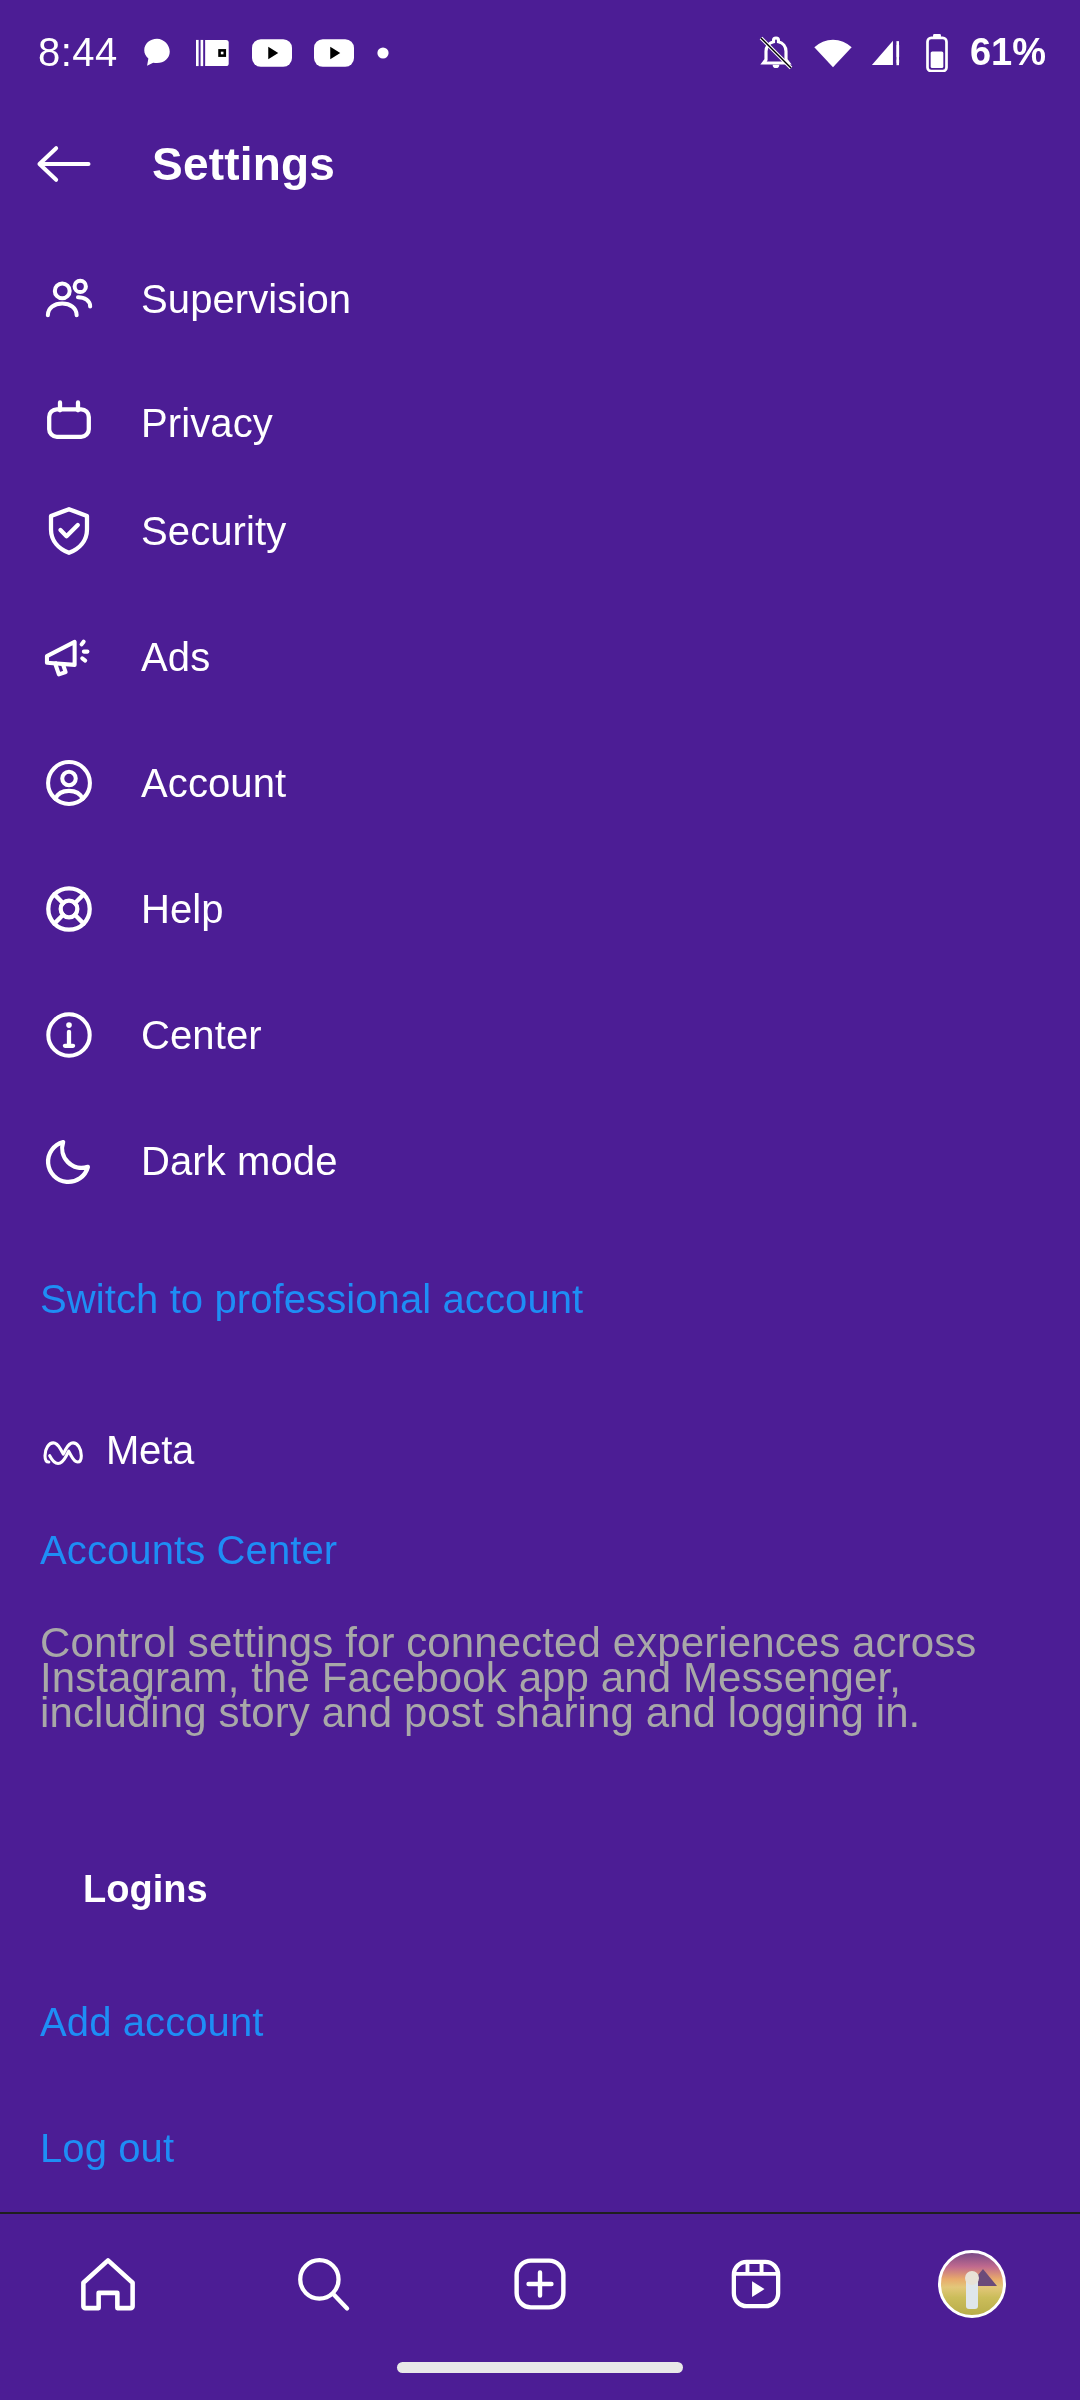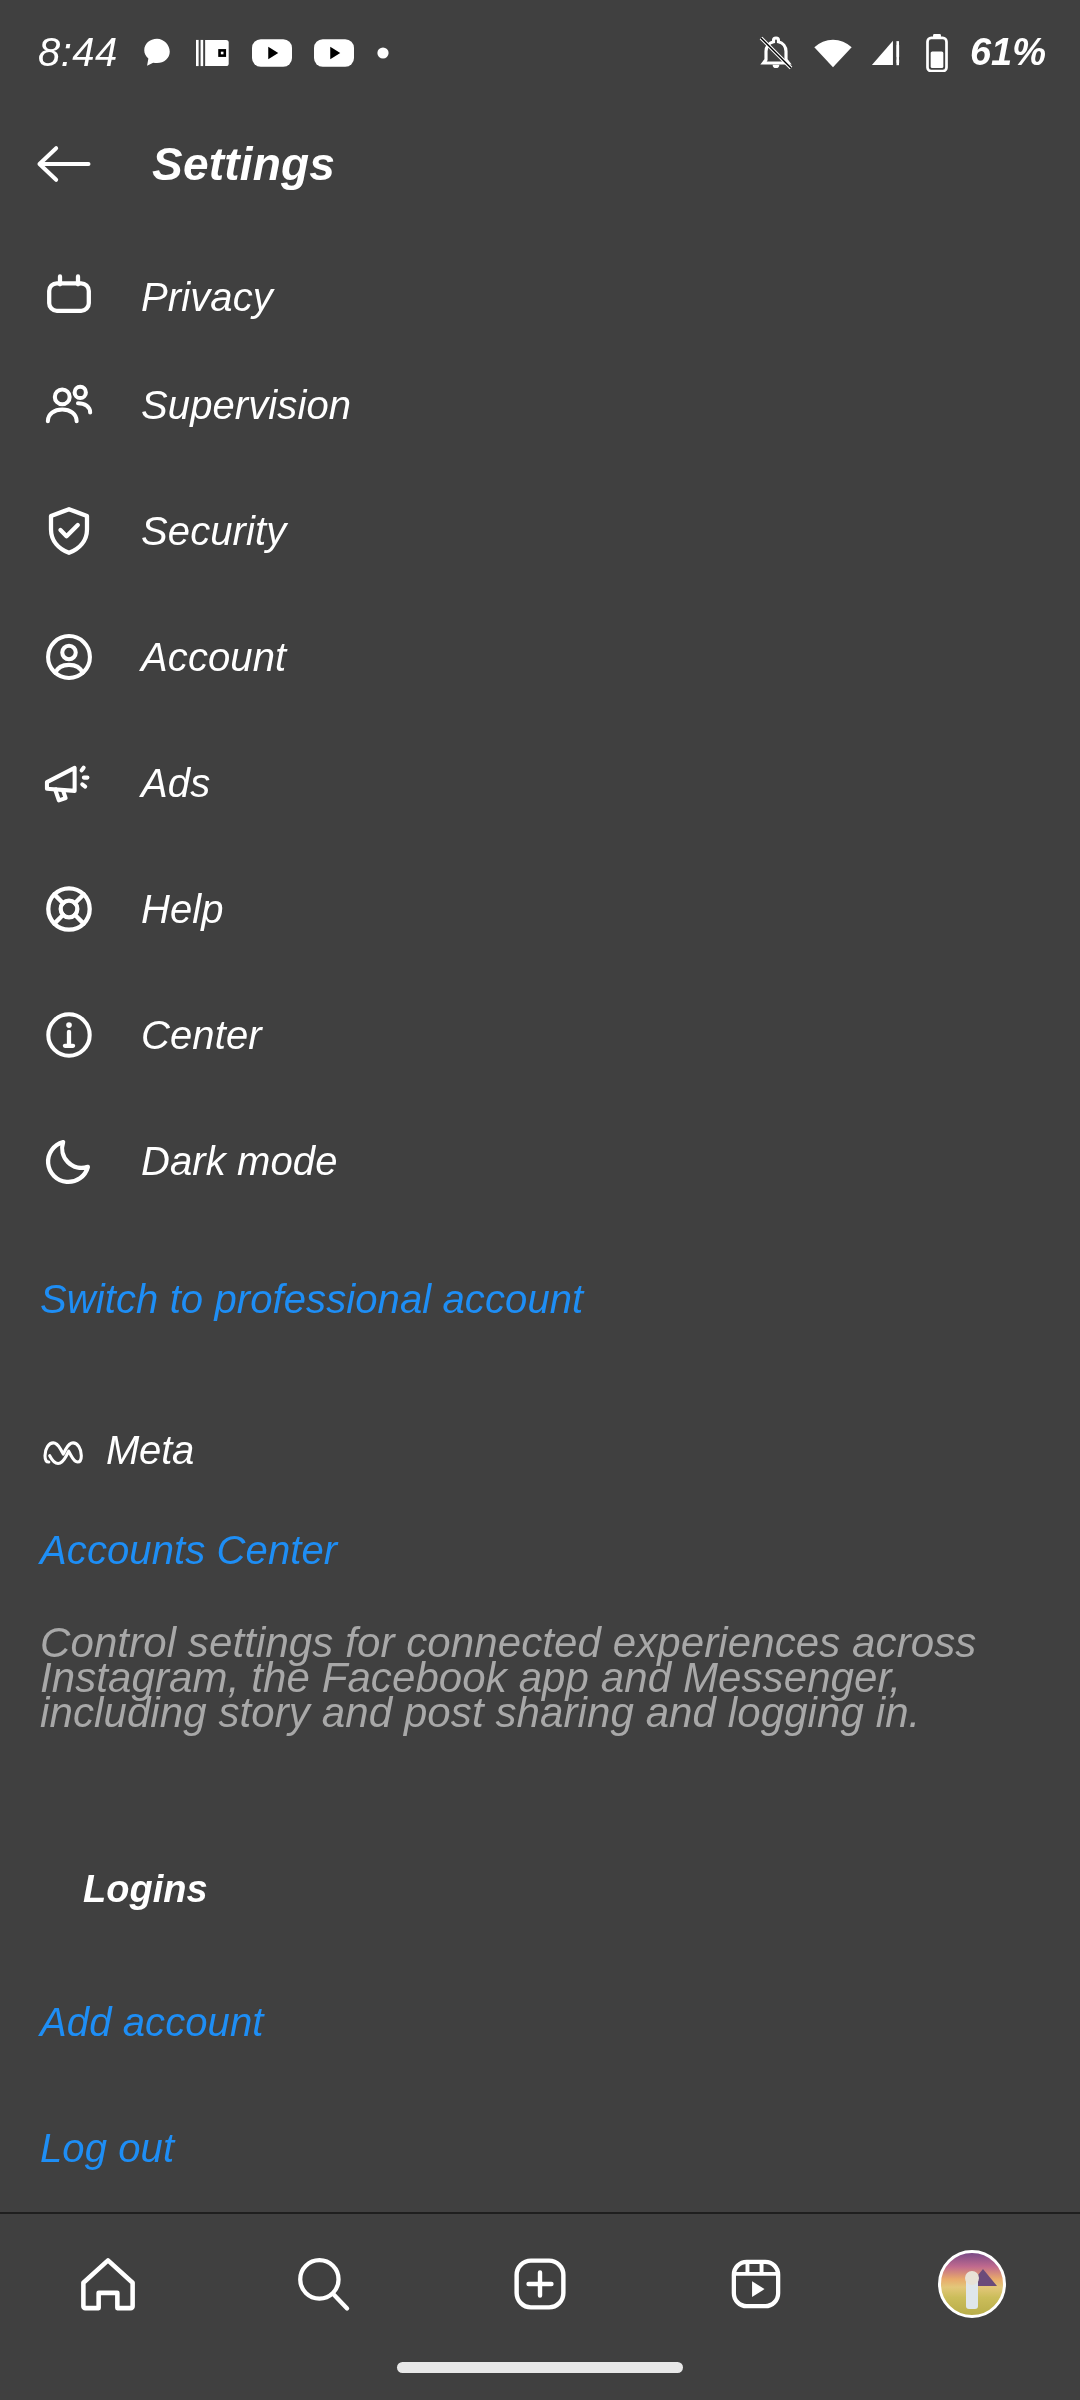--- a/index.html
+++ b/index.html
@@ -2,21 +2,21 @@
 <html><head>
 <meta charset="utf-8">
 <style>
   * { margin:0; padding:0; box-sizing:border-box; }
   html, body {
     width:1080px; height:2400px;
     background:#000;
     font-family:"Liberation Sans", sans-serif;
     overflow:hidden;
   }
-  #screen { position:relative; width:1080px; height:2400px; background:#404040;font-style:italic; }
+  #screen { position:relative; width:1080px; height:2400px; background:#4c1d95; }
 
   
   .statusbar {
     position:absolute; top:0; left:0; width:1080px; height:105px;
     display:flex; align-items:center; justify-content:space-between;
     padding:0 34px 0 38px;
   }
   .sb-left { display:flex; align-items:center; gap:22px; }
   .sb-clock { color:#fff; font-size:40px; font-weight:400; letter-spacing:0.5px; }
   .sb-right { display:flex; align-items:center; gap:17px; }
@@ -163,72 +163,72 @@
         <svg class="ic" width="56" height="44" viewBox="0 0 32 24">
           <path fill="none" stroke="#fff" stroke-width="2.3" stroke-linecap="round" stroke-linejoin="round" d="M30 12H2m0 0l9.5-9M2 12l9.5 9"></path>
         </svg>
       </span>
     </div>
     <span class="page-title">Settings</span>
   </div>
 
   <div class="settings-list">
 
-    <div class="srow clip-first">
-      <span class="sicon">
-        <svg class="ic" width="54" height="54" viewBox="0 0 24 24">
-          <path fill="none" stroke="#fff" stroke-width="1.9" stroke-linecap="round" d="M8 9V5.5M16 9V5.5"></path>
-          <rect x="3.2" y="8.6" width="17.6" height="12.2" rx="3.4" fill="none" stroke="#fff" stroke-width="1.9"></rect>
-        </svg>
-      </span>
-      <span class="slabel">Privacy</span>
-    </div>
-
     <div class="srow">
       <span class="sicon">
         <svg class="ic" width="54" height="54" viewBox="0 0 24 24">
           <circle cx="9" cy="8.4" r="3.3" fill="none" stroke="#fff" stroke-width="1.8"></circle>
           <path d="M2.6 19.2c0-3.3 2.9-5.2 6.4-5.2s6.4 1.9 6.4 5.2" fill="none" stroke="#fff" stroke-width="1.8" stroke-linecap="round"></path>
           <circle cx="17" cy="6.4" r="2.5" fill="none" stroke="#fff" stroke-width="1.8"></circle>
           <path d="M16 11.2c3 0 5.4 1.5 5.4 4.1" fill="none" stroke="#fff" stroke-width="1.8" stroke-linecap="round"></path>
         </svg>
       </span>
       <span class="slabel">Supervision</span>
     </div>
 
+    <div class="srow clip-first">
+      <span class="sicon">
+        <svg class="ic" width="54" height="54" viewBox="0 0 24 24">
+          <path fill="none" stroke="#fff" stroke-width="1.9" stroke-linecap="round" d="M8 9V5.5M16 9V5.5"></path>
+          <rect x="3.2" y="8.6" width="17.6" height="12.2" rx="3.4" fill="none" stroke="#fff" stroke-width="1.9"></rect>
+        </svg>
+      </span>
+      <span class="slabel">Privacy</span>
+    </div>
+
     <div class="srow">
       <span class="sicon">
         <svg class="ic" width="54" height="54" viewBox="0 0 24 24">
           <path d="M12 2.3l8 3v6c0 5-3.4 8.6-8 10.4C7.4 19.9 4 16.3 4 11.3v-6z" fill="none" stroke="#fff" stroke-width="1.9" stroke-linejoin="round"></path>
           <path d="M8.2 11.6l2.7 2.7 5-5" fill="none" stroke="#fff" stroke-width="1.9" stroke-linecap="round" stroke-linejoin="round"></path>
         </svg>
       </span>
       <span class="slabel">Security</span>
+    </div>
+
+    <div class="srow">
+      <span class="sicon">
+        <svg class="ic" width="54" height="54" viewBox="0 0 24 24">
+          <path d="M2.2 11.6l12.3-6.3v10.2L2.2 14.6z" fill="none" stroke="#fff" stroke-width="1.8" stroke-linejoin="round"></path>
+          <path d="M5.6 14.1l1.9 5.6 3-1-1.4-4.1" fill="none" stroke="#fff" stroke-width="1.8" stroke-linejoin="round"></path>
+          <path d="M17.6 6.4l.9-1.2M18.6 9.6h1.6M17.9 12.6l1.3 1" fill="none" stroke="#fff" stroke-width="1.8" stroke-linecap="round"></path>
+        </svg>
+      </span>
+      <span class="slabel">Ads</span>
     </div>
 
     <div class="srow">
       <span class="sicon">
         <svg class="ic" width="54" height="54" viewBox="0 0 24 24">
           <circle cx="12" cy="12" r="9.3" fill="none" stroke="#fff" stroke-width="1.8"></circle>
           <circle cx="12" cy="10" r="3" fill="none" stroke="#fff" stroke-width="1.8"></circle>
           <path d="M5.9 19.1c1-2.4 3.4-3.6 6.1-3.6s5.1 1.2 6.1 3.6" fill="none" stroke="#fff" stroke-width="1.8" stroke-linecap="round"></path>
         </svg>
       </span>
       <span class="slabel">Account</span>
-    </div>
-
-    <div class="srow">
-      <span class="sicon">
-        <svg class="ic" width="54" height="54" viewBox="0 0 24 24">
-          <path d="M2.2 11.6l12.3-6.3v10.2L2.2 14.6z" fill="none" stroke="#fff" stroke-width="1.8" stroke-linejoin="round"></path>
-          <path d="M5.6 14.1l1.9 5.6 3-1-1.4-4.1" fill="none" stroke="#fff" stroke-width="1.8" stroke-linejoin="round"></path>
-          <path d="M17.6 6.4l.9-1.2M18.6 9.6h1.6M17.9 12.6l1.3 1" fill="none" stroke="#fff" stroke-width="1.8" stroke-linecap="round"></path>
-        </svg>
-      </span>
-      <span class="slabel">Ads</span>
     </div>
 
     <div class="srow">
       <span class="sicon">
         <svg class="ic" width="54" height="54" viewBox="0 0 24 24">
           <circle cx="12" cy="12" r="9.2" fill="none" stroke="#fff" stroke-width="1.9"></circle>
           <circle cx="12" cy="12" r="3.7" fill="none" stroke="#fff" stroke-width="1.9"></circle>
           <path d="M5.5 5.5l3.9 3.9M18.5 5.5l-3.9 3.9M5.5 18.5l3.9-3.9M18.5 18.5l-3.9-3.9" stroke="#fff" stroke-width="1.9" stroke-linecap="round"></path>
         </svg>
       </span>

